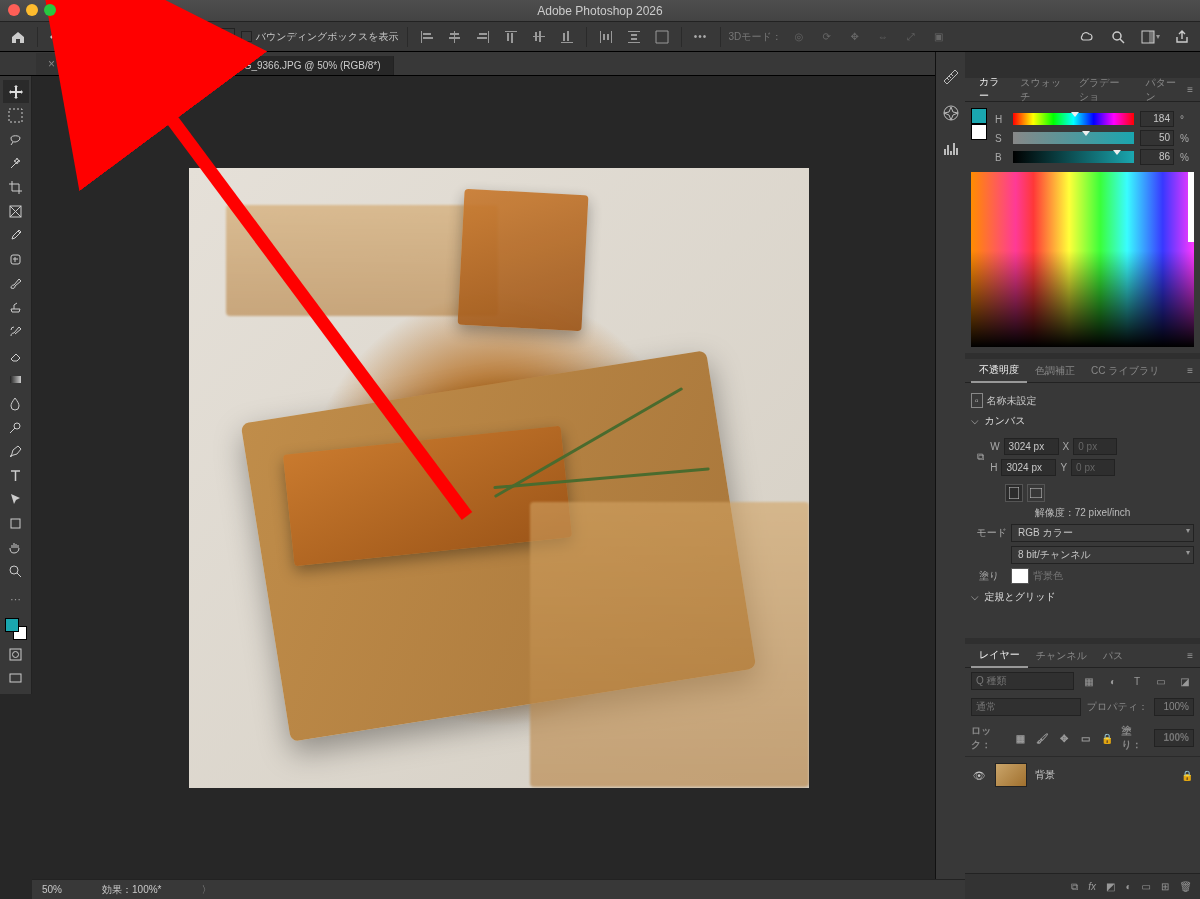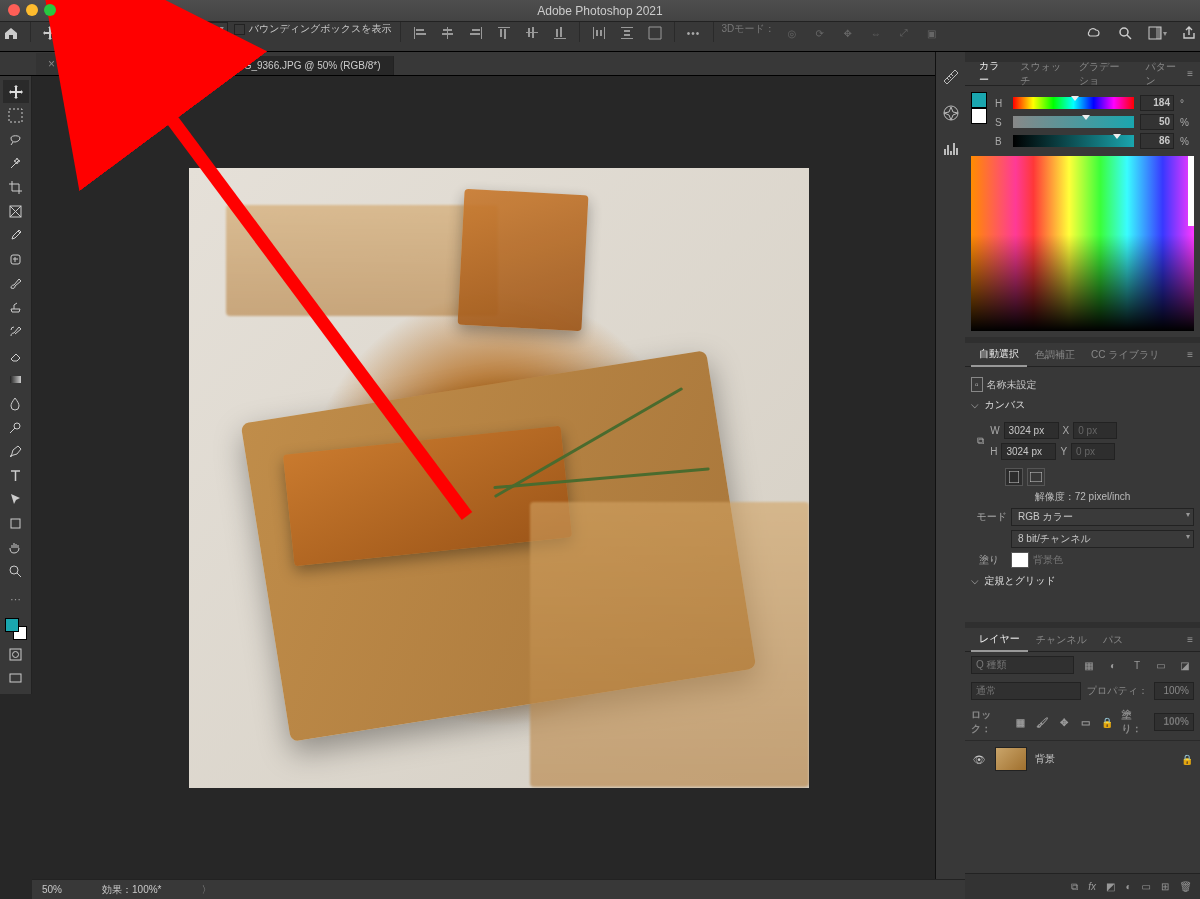--- a/index.html
+++ b/index.html
@@ -11,21 +11,21 @@
   *{box-sizing:border-box;}
   body{margin:0;font:11px "Helvetica Neue",Arial,sans-serif;color:var(--text);
        background:var(--canvas-bg);width:1200px;height:899px;overflow:hidden;user-select:none;}
   .macdots{position:absolute;top:4px;left:8px;display:flex;gap:6px;z-index:10;}
   .macdot{width:12px;height:12px;border-radius:50%;}
 
   
   .titlebar{height:22px;background:linear-gradient(#4e4e4e,#434343);text-align:center;line-height:22px;font-size:12px;color:#ccc;border-bottom:1px solid #222;}
 
   
-  .optbar{height:30px;background:var(--panel);display:flex;align-items:flex-start;padding:0 0;gap:6px;border-bottom:1px solid #000;font-size:10px;}
+  .optbar{height:30px;background:var(--panel);display:flex;align-items:center;padding:0 7px;gap:6px;border-bottom:1px solid #000;font-size:10px;}
   .optbar .home{width:22px;height:22px;display:flex;align-items:center;justify-content:center;}
   .optbar .sep{width:1px;height:20px;background:#2a2a2a;margin:0 2px;}
   .optbar .sm{display:flex;align-items:center;gap:4px;}
   .chk{width:11px;height:11px;border:1px solid #222;background:#3a3a3a;}
   .dd{background:#3a3a3a;border:1px solid #222;padding:1px 14px 1px 6px;position:relative;}
   .dd::after{content:"▾";position:absolute;right:3px;font-size:8px;color:#999;}
   .iconbtn{width:22px;height:22px;display:flex;align-items:center;justify-content:center;color:#aaa;}
   .right{margin-left:auto;display:flex;gap:10px;}
 
   
@@ -58,33 +58,33 @@
   .herb::after{top:60%;transform:rotate(15deg);}
 
   .arrow{position:absolute;pointer-events:none;}
   .arrow svg{overflow:visible;}
 
   
   .statusbar{position:absolute;left:32px;right:235px;bottom:0;height:20px;background:var(--panel);display:flex;align-items:center;font-size:10px;padding:0 10px;gap:40px;border-top:1px solid #222;}
 
   
   .rightcol{position:absolute;right:0;top:52px;width:235px;bottom:0;background:var(--panel2);display:flex;flex-direction:column;font-size:10px;}
-  .panel-head{height:24px;background:#383838;display:flex;align-items:center;padding:0 6px;border-bottom:1px solid #222;}
+  .panel-head{height:24px;background:#383838;display:flex;align-items:center;padding:0 6px;border-bottom:1px solid #222;margin-top:16px;}
   .panel-head .ptab{padding:4px 8px;color:#888;}
   .panel-head .ptab.active{color:#eee;border-bottom:2px solid #999;}
   .panel-head .menu{margin-left:auto;color:#999;letter-spacing:1px;}
   .panel-body{padding:6px;background:#383838;}
 
   
   .hsb-row{display:flex;align-items:center;gap:6px;margin:3px 0;}
   .hsb-row .lab{width:12px;color:#aaa;}
   .slider{flex:1;height:12px;position:relative;}
   .slider .tri{position:absolute;top:-1px;width:12px;height:14px;transform:translateX(-50%);}
   .slider .tri::before{content:"";position:absolute;left:2px;top:0;border-left:4px solid transparent;border-right:4px solid transparent;border-top:5px solid #eee;}
-  .numbox{width:34px;height:16px;background:#333;border:1px solid #222;text-align:right;padding:0 3px;line-height:14px;font-weight:bold;}
+  .numbox{width:34px;height:16px;background:#333;border:1px solid #222;text-align:right;padding:0 3px;line-height:14px;}
   .unit{width:14px;color:#aaa;}
   .swpair{display:flex;flex-direction:column;gap:0;margin-right:4px;}
   .swpair div{width:16px;height:16px;border:1px solid #000;}
 
   .spectrum{height:175px;position:relative;margin-top:4px;
     background:linear-gradient(to top, #000 0%, rgba(0,0,0,0) 55%),
       linear-gradient(to right, #ff8c00 0%, #ff3a96 20%, #ff3838 28%, #ffff3a 44%, #3aff3a 58%, #3afcff 70%, #3838ff 86%, #ff38ff 100%);}
   .spectrum .white{position:absolute;right:0;top:0;width:6px;height:40%;background:#fff;}
 
   
@@ -112,21 +112,21 @@
 </head>
 <body>
 
 <div class="macdots">
   <div class="macdot" style="background:#ff5f57"></div>
   <div class="macdot" style="background:#febc2e"></div>
   <div class="macdot" style="background:#28c840"></div>
 </div>
 
 <div class="titlebar">
-  <span>Adobe Photoshop 2021</span>
+  <span>Adobe Photoshop 2026</span>
 </div>
 
 <div class="optbar">
   <div class="home iconbtn">
     <svg width="16" height="16" viewBox="0 0 16 16">
         <path d="M2 8l6-5 6 5v6h-4v-4H6v4H2z" fill="#ccc"></path>
       </svg>
   </div>
   <div class="sep"></div>
   <div class="iconbtn">
@@ -459,21 +459,21 @@
           <span class="unit">%</span>
         </div>
       </div>
     </div>
     <div class="spectrum">
         <div class="white"></div>
       </div>
   </div>
 
   <div class="panel-head" style="margin-top:6px;">
-    <div class="ptab active">自動選択</div>
+    <div class="ptab active">不透明度</div>
     <div class="ptab">色調補正</div>
     <div class="ptab">CC ライブラリ</div>
     <div class="menu">≡</div>
   </div>
   <div class="panel-body" style="height:255px;overflow:hidden;">
     <div class="prop-row">
         <span style="border:1px solid #888;padding:1px 3px;">▫</span>
       <span>名称未設定</span>
       </div>
     <div class="section-h">カンバス</div>

